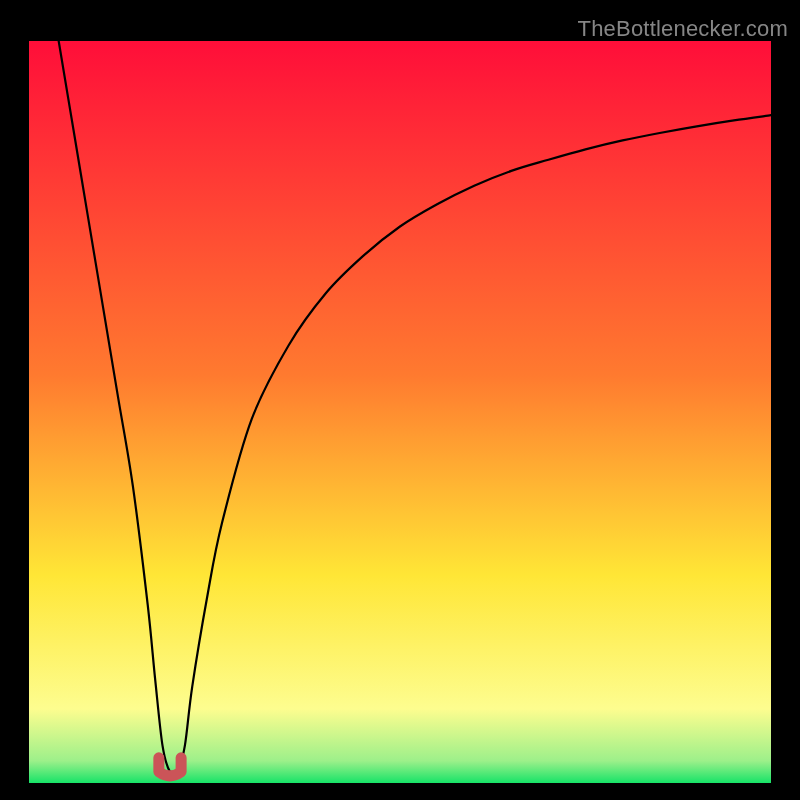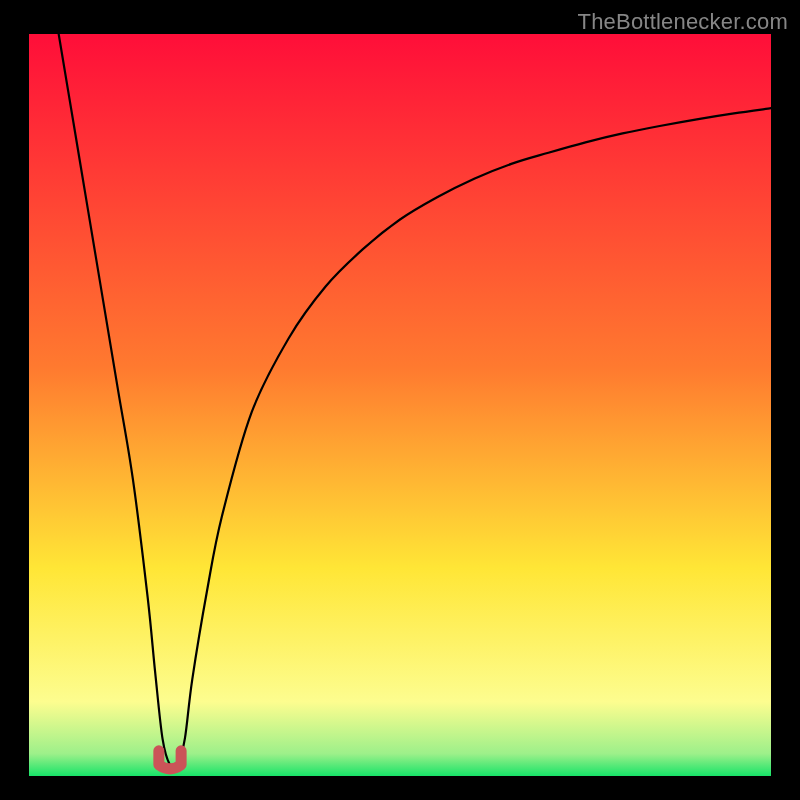--- a/index.html
+++ b/index.html
@@ -6,21 +6,21 @@
     margin: 0;
     padding: 0;
     width: 800px;
     height: 800px;
     background: #000;
     overflow: hidden;
   }
   .frame {
     position: absolute;
     left: 0;
-    top: 5px;
+    top: 12px;
     width: 800px;
     height: 666px;
     background: #000;
   }
   .plot {
     position: absolute;
     left: 29px;
     top: 29px;
     width: 742px;
     height: 742px;

